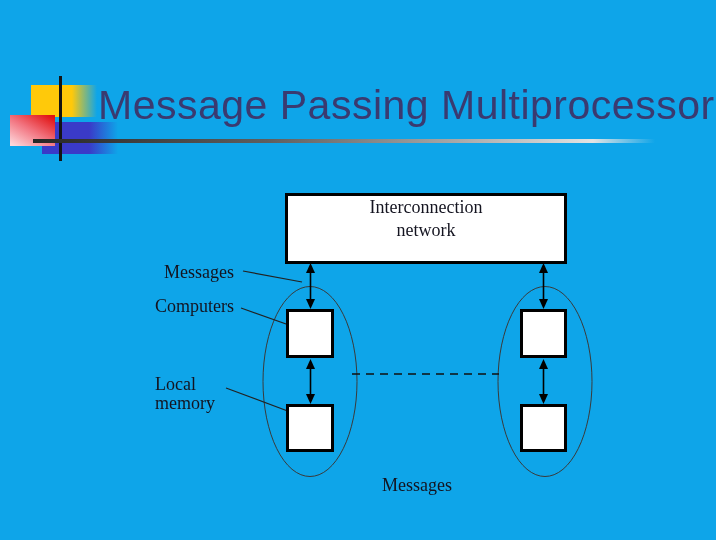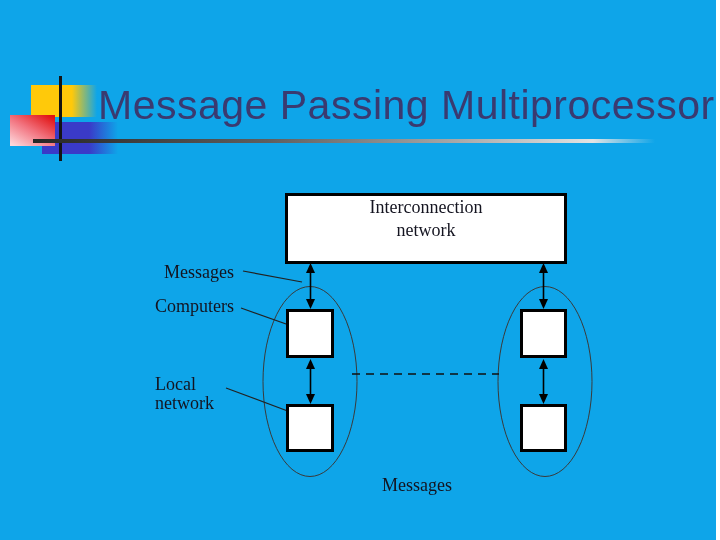--- a/index.html
+++ b/index.html
@@ -136,16 +136,16 @@
   </div>
 
   <div class="sq pl"></div>
   <div class="sq ml"></div>
   <div class="sq pr"></div>
   <div class="sq mr"></div>
 
   <div class="dlabel serif lbl-messages">Messages</div>
   <div class="dlabel serif lbl-processor">Computers</div>
   <div class="dlabel serif lbl-memory">Local
-network</div>
+memory</div>
   <div class="dlabel serif lbl-computers">Messages</div>
 
 </div>
 
 </body></html>

